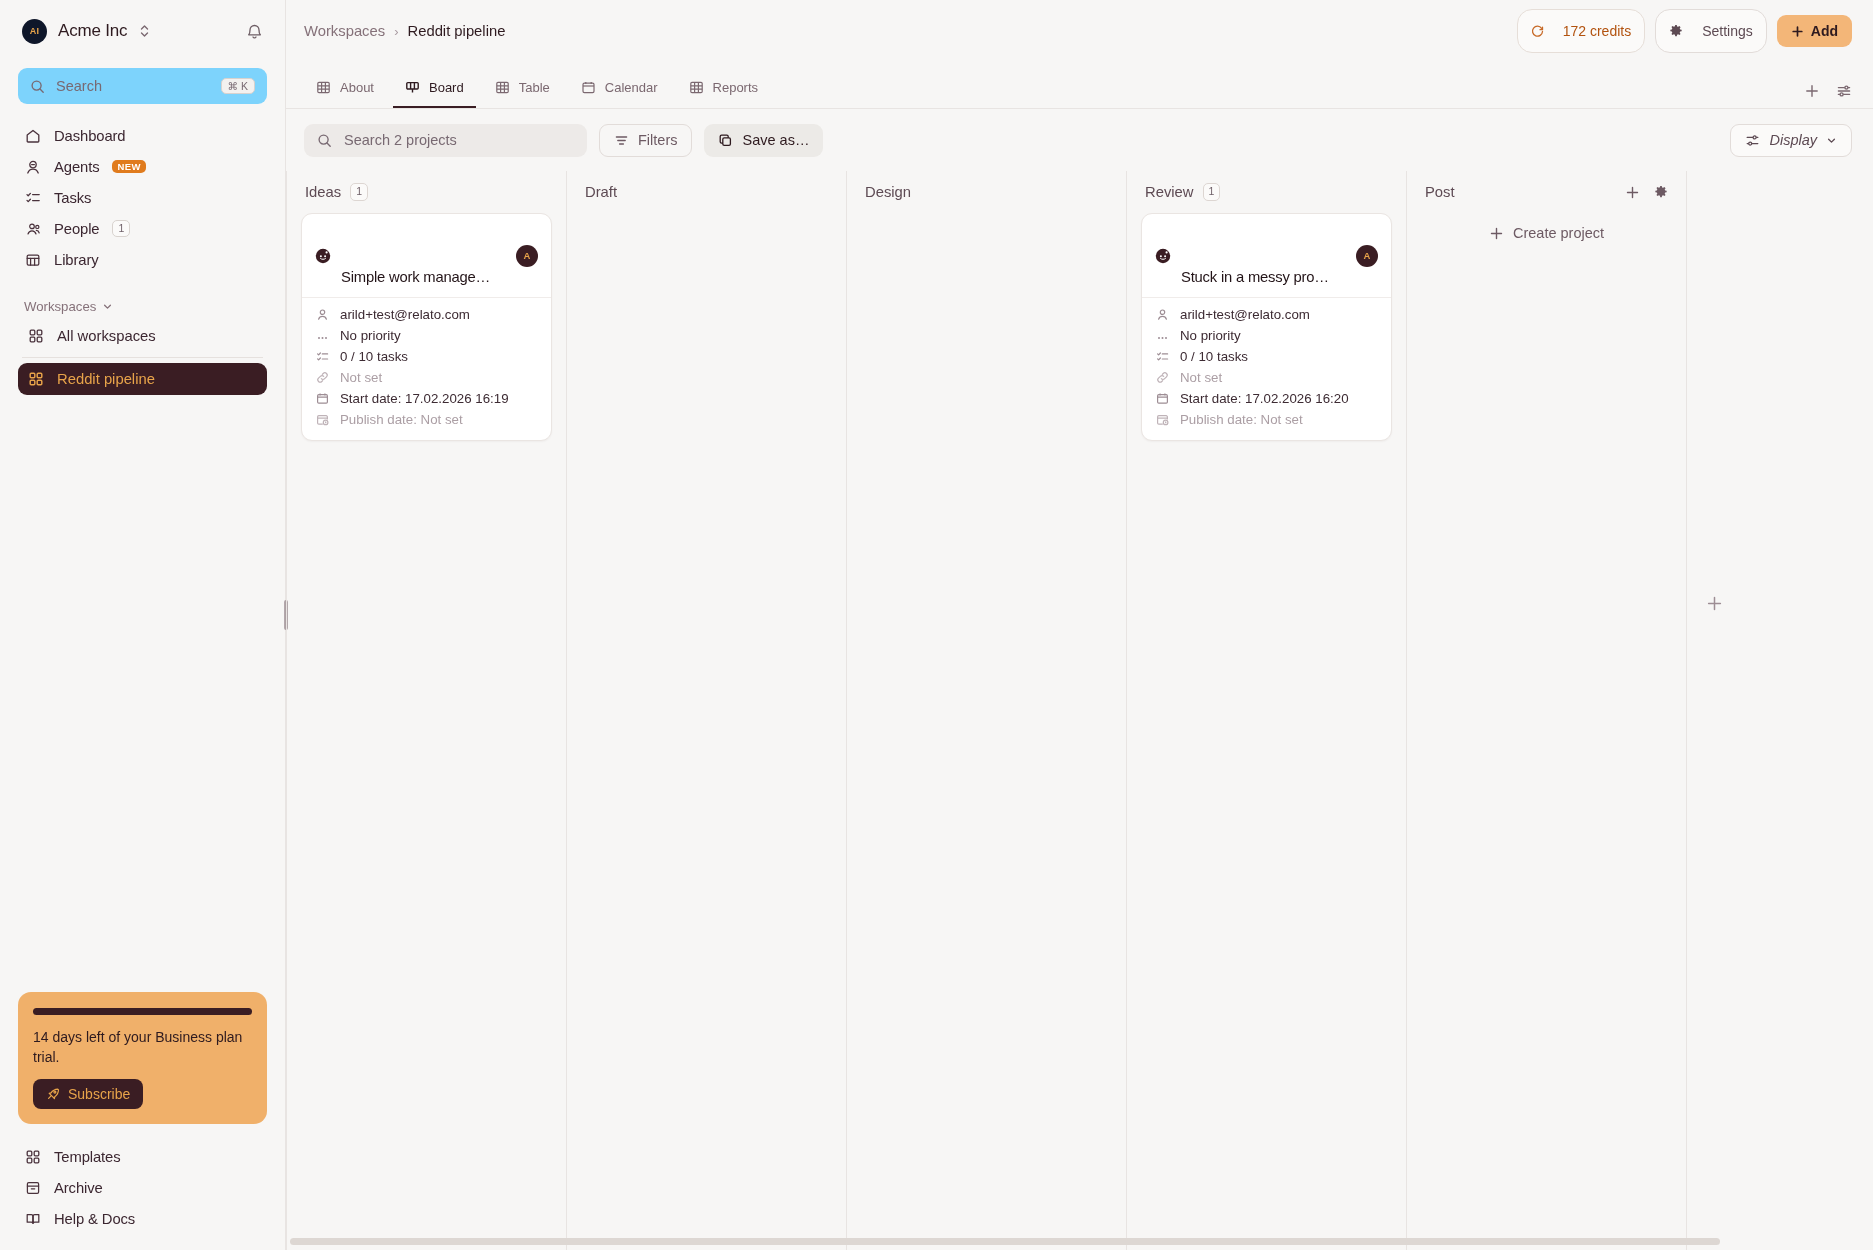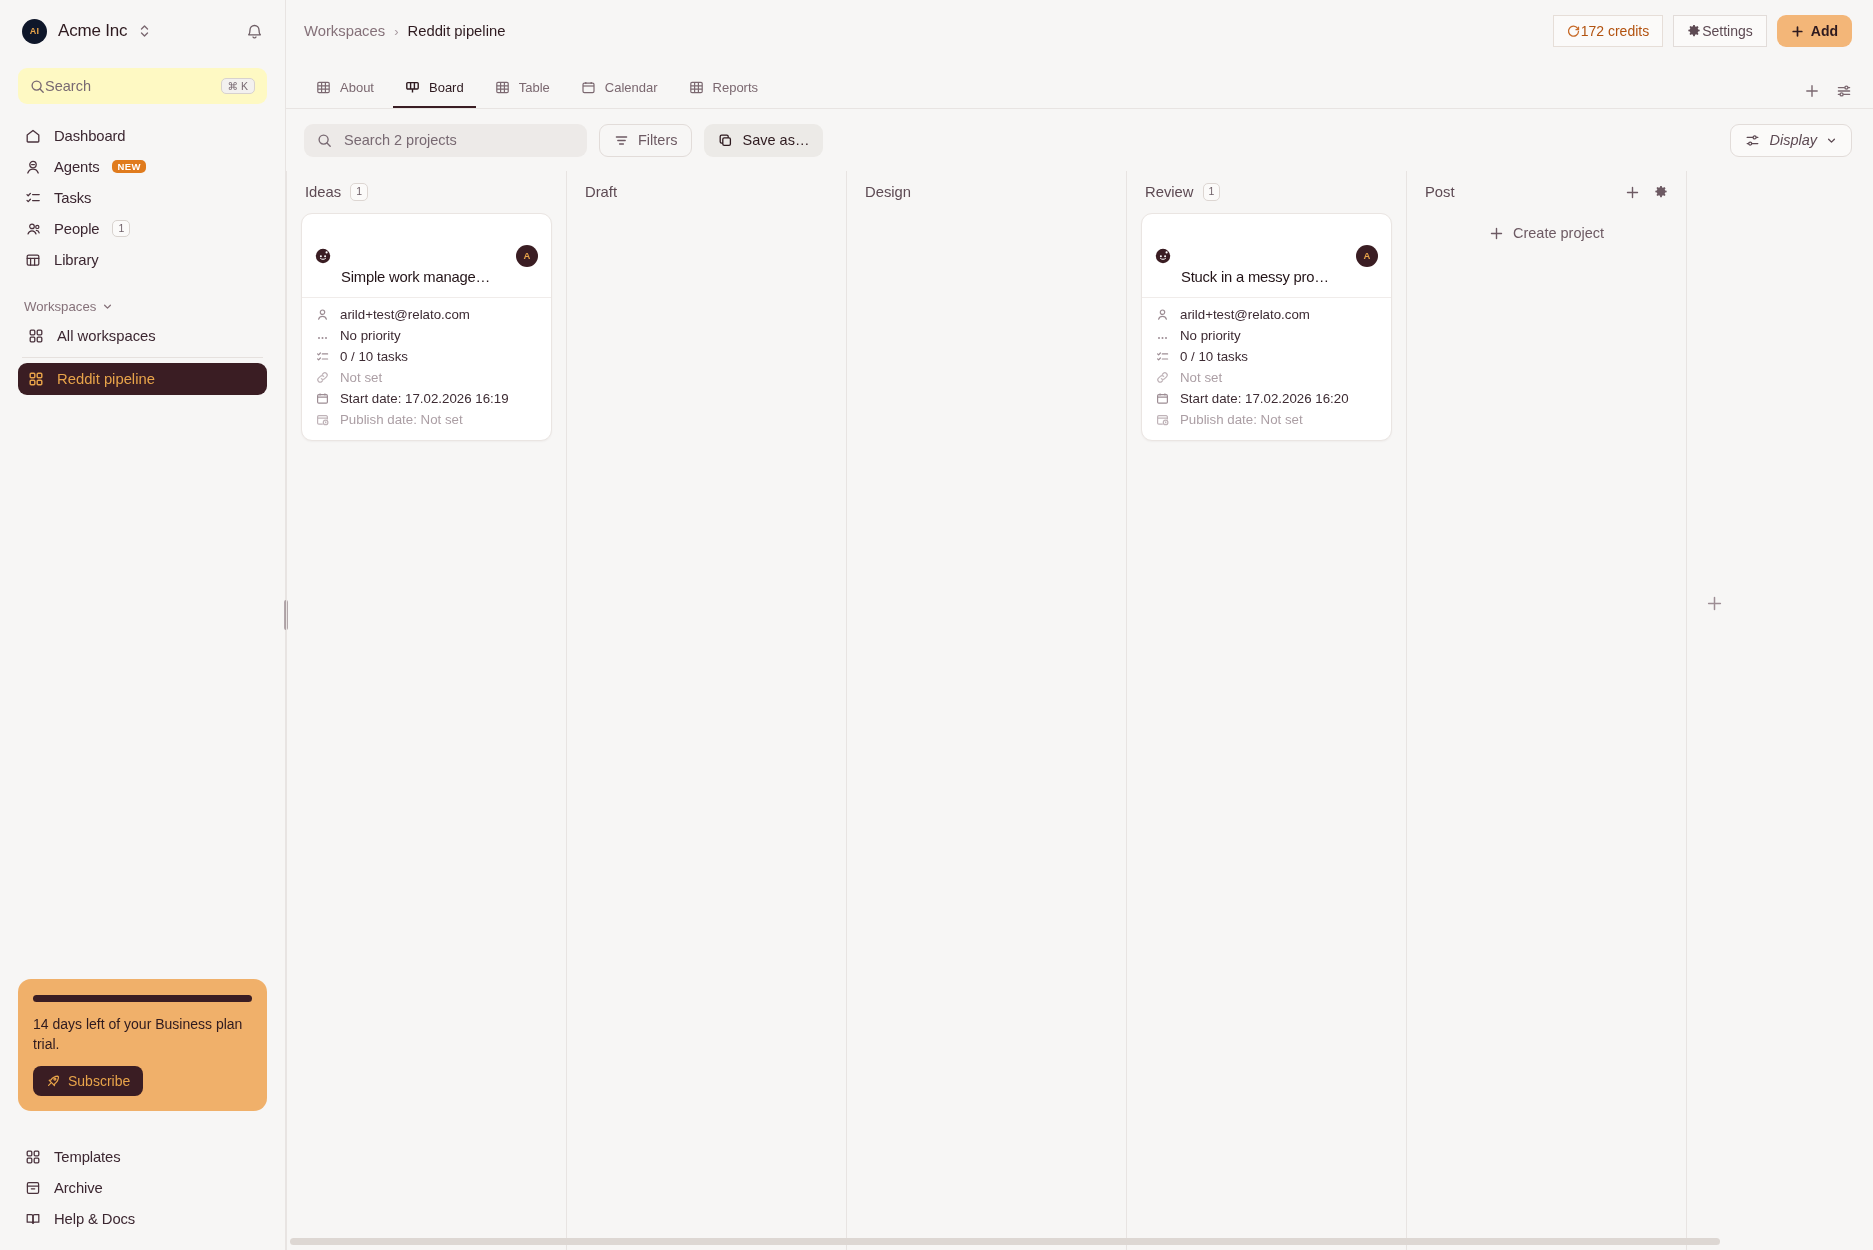--- a/index.html
+++ b/index.html
@@ -31,23 +31,23 @@
     background: #0f172a; color: #e8a44a;
     font-size: 9px; font-weight: 600;
     display: flex; align-items: center; justify-content: center;
     letter-spacing: .2px;
   }
   .ws-name { font-size: 17px; color: #2e1a1f; font-weight: 400; letter-spacing: -.2px; }
   .ws-switch { color: #7b6870; font-size: 13px; margin-left: 1px; }
   .bell { margin-left: auto; color: #6d5d64; display:flex; }
 
   .search-box {
-    display: flex; align-items: center; 
+    display: flex; align-items: center; gap: 11px;
     height: 36px; border-radius: 9px;
-    background: #fef9c3; padding: 0 12px;
+    background: #7dd3fc; padding: 0 12px;
     margin: 6px 0 16px 0;
   }
   .search-box .ph { font-size: 14.5px; color: #786972; flex: 1; }
   .kbd {
     font-size: 10.5px; color: #786972;
     border: 1px solid #d8d2ce; border-radius: 5px;
     padding: 2px 6px; line-height: 1;
     background: #f3f1ef;
   }
 
@@ -81,21 +81,21 @@
     font-size: 14.8px; color: #3b2630; cursor: pointer;
   }
   .ws-item.active { background: #3a1d23; color: #e8a44a; font-weight: 500; }
   .ws-item.active .ico { color: #e8a44a; }
   .ws-item .ico { width: 17px; height: 17px; display:flex; align-items:center; justify-content:center; color:#4a323c; flex:0 0 17px;}
 
   .spacer { flex: 1 1 auto; }
 
   .trial-card {
     background: #f0b06a; border-radius: 13px;
-    padding: 16px 15px 15px 15px; margin: 0 0 30px 0;
+    padding: 16px 15px 15px 15px; margin: 0 0 17px 0;
   }
   .trial-bar { height: 7px; border-radius: 4px; background: #3a1d23; margin-bottom: 13px; }
   .trial-text { font-size: 14px; color: #2e1a1f; line-height: 1.42; margin-bottom: 11px; }
   .subscribe-btn {
     display: inline-flex; align-items: center; gap: 8px;
     background: #3a1d23; color: #e8a44a;
     border-radius: 8px; padding: 7px 13px;
     font-size: 14px; font-weight: 500; cursor: pointer;
   }
 
@@ -114,22 +114,22 @@
     height: 62px; display: flex; align-items: center;
     padding: 0 21px 0 18px; gap: 10px;
   }
   .crumbs { display: flex; align-items: center; gap: 9px; font-size: 14.8px; }
   .crumb-muted { color: #857179; cursor: pointer; }
   .crumb-sep { color: #a99ba1; font-size: 13px; }
   .crumb-cur { color: #2e1a1f; }
 
   .topbar-right { margin-left: auto; display: flex; align-items: center; gap: 10px; }
   .pill {
-    display: flex; align-items: center; gap: 1px;
-    height: 32px; padding: 0 13px; border-radius: 0;
+    display: flex; align-items: center; gap: 19px;
+    height: 44px; padding: 0 13px; border-radius: 15px;
     border: 1px solid #e2dcd9; background: #fbfaf9;
     font-size: 14px; cursor: pointer;
   }
   .pill.credits { color: #b2520f; border-color: #e6ded8; }
   .pill.settings { color: #5d4a53; }
   .btn-add {
     display: flex; align-items: center; gap: 7px;
     height: 32px; padding: 0 14px; border-radius: 9px;
     background: #f3b678; color: #2e1a1f;
     font-size: 14px; font-weight: 600; cursor: pointer;

